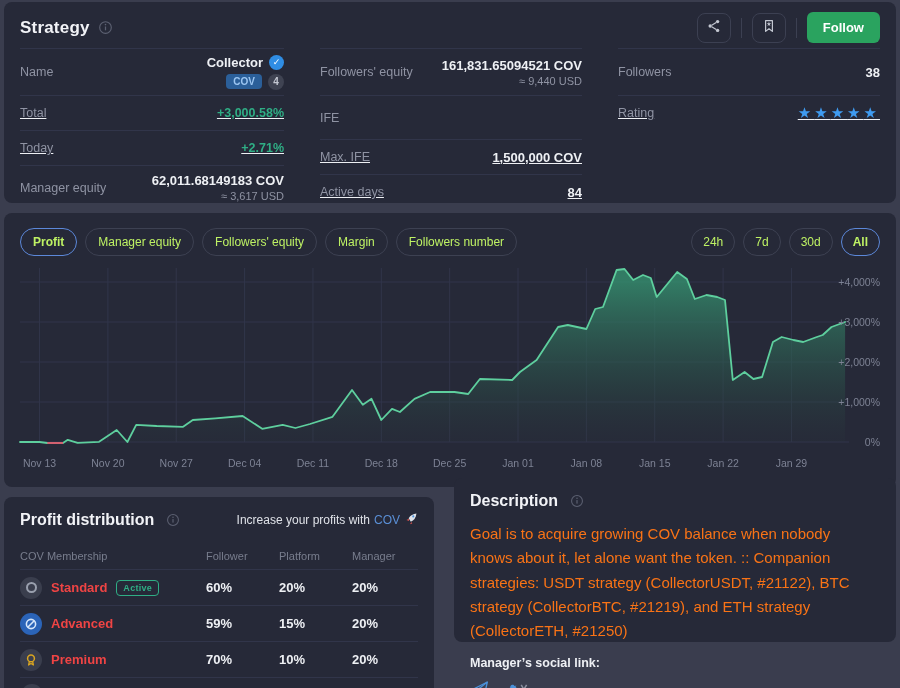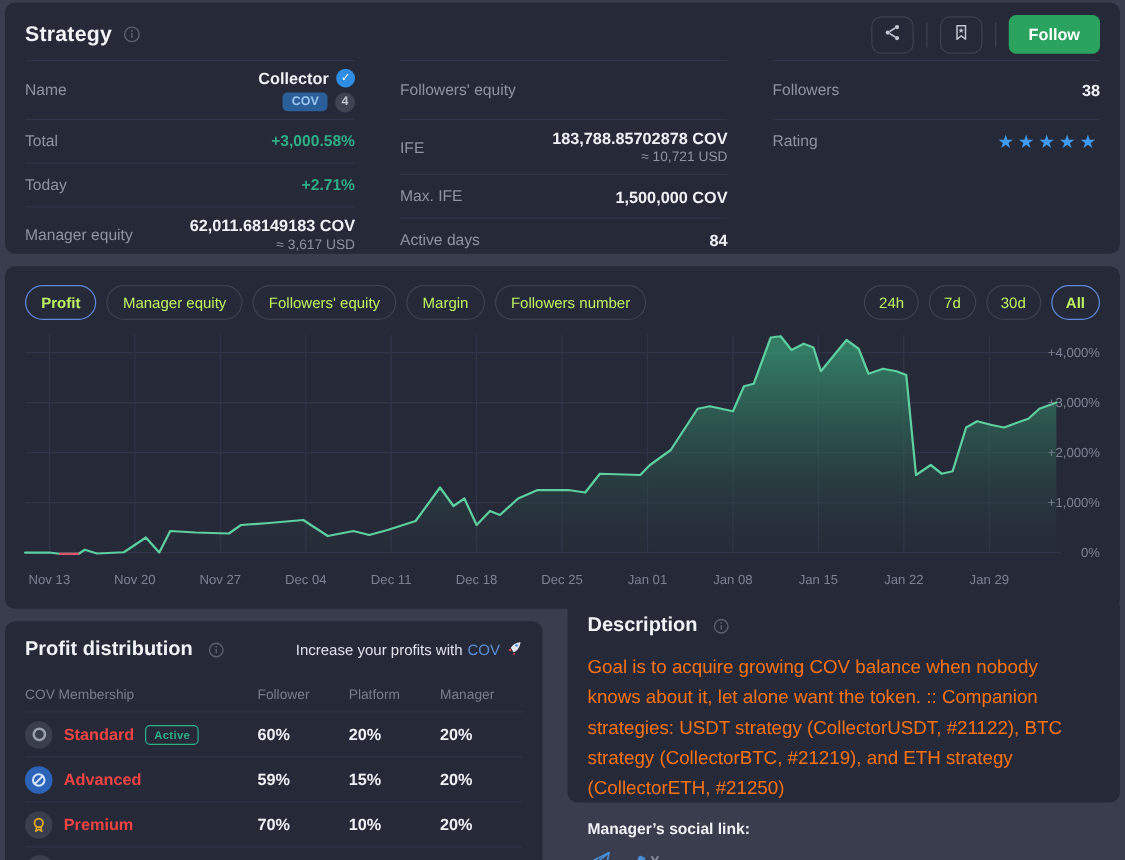--- a/index.html
+++ b/index.html
@@ -17,21 +17,21 @@
   .card-title { font-size:17px; font-weight:700; color:#f2f3f7; letter-spacing:.2px; }
   .info-ic { display:inline-flex; opacity:.75; }
   .actions { display:flex; align-items:center; gap:10px; }
   .icon-btn { width:34px; height:30px; border:1px solid #3c4052; border-radius:8px; background:transparent; display:flex; align-items:center; justify-content:center; cursor:pointer; }
   .v-sep { width:1px; height:20px; background:#3c4052; }
   .follow-btn { background:#2aa35f; color:#fff; border:none; border-radius:6px; font-size:13px; font-weight:700; padding:8px 16px; cursor:pointer; font-family:"Liberation Sans",sans-serif; }
 
   
   .stats { display:grid; grid-template-columns: 264px 262px 262px; column-gap:36px; padding:0 16px; margin-top:4px; }
   .stat-row { display:flex; justify-content:space-between; align-items:center; border-top:1px solid #31354a; }
-  .h47 { height:47px; } .h35 { height:35px; } .h44 { height:44px; }
+  .h47 { height:47px; } .h35 { height:35px;text-decoration:underline; } .h44 { height:44px; }
   .stat-label { font-size:12.5px; color:#8f93a3; }
   .stat-value { font-size:12.5px; font-weight:700; color:#eef0f4; text-align:right; }
   .stat-value.green { color:#2fae85; }
   .stat-sub { font-size:11px; color:#8f93a3; font-weight:400; margin-top:2px; text-align:right; }
   .val-col { display:flex; flex-direction:column; align-items:flex-end; }
   .name-line { display:flex; align-items:center; gap:6px; justify-content:flex-end; }
   .verify-badge { width:15px; height:15px; background:#2f8de4; border-radius:50%; color:#fff; font-size:9px; display:inline-flex; align-items:center; justify-content:center; }
   .badges-line { display:flex; align-items:center; gap:6px; margin-top:4px; }
   .cov-pill { background:#2b5f99; color:#9cc6f2; font-size:10px; font-weight:700; padding:2px 7px; border-radius:4px; }
   .num-pill { background:#3f4352; color:#c3c7d1; font-size:10px; font-weight:700; width:16px; height:16px; border-radius:50%; display:inline-flex; align-items:center; justify-content:center; }
@@ -146,27 +146,27 @@
         <span class="val-col">
           <span class="stat-value" style="font-size:13px">62,011.68149183 COV</span>
           <span class="stat-sub">≈ 3,617 USD</span>
         </span>
       </div>
     </div>
 
     <div>
       <div class="stat-row h47">
         <span class="stat-label">Followers' equity</span>
+        <span class="val-col">
+          <span class="stat-value" style="font-size:13px">161,831.65094521 COV</span>
+          <span class="stat-sub">≈ 9,440 USD</span>
+        </span>
       </div>
       <div class="stat-row h44">
         <span class="stat-label">IFE</span>
-        <span class="val-col">
-          <span class="stat-value" style="font-size:13px">183,788.85702878 COV</span>
-          <span class="stat-sub">≈ 10,721 USD</span>
-        </span>
       </div>
       <div class="stat-row h35">
         <span class="stat-label">Max. IFE</span>
         <span class="stat-value" style="font-size:13px">1,500,000 COV</span>
       </div>
       <div class="stat-row h35">
         <span class="stat-label">Active days</span>
         <span class="stat-value" style="font-size:13px">84</span>
       </div>
     </div>

